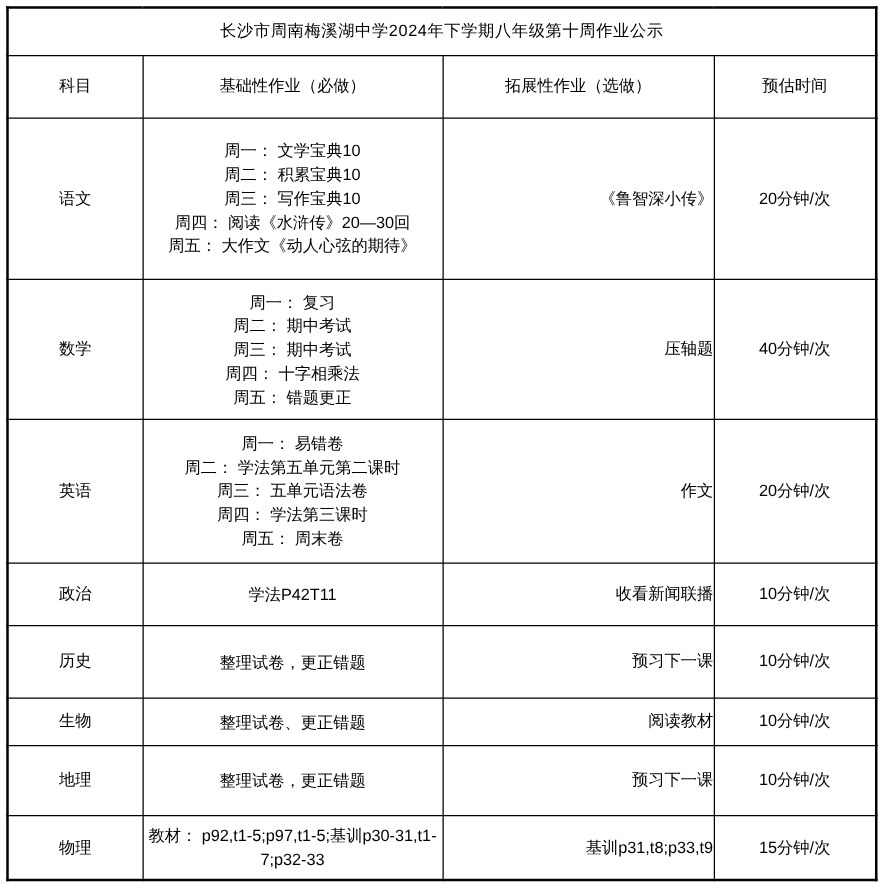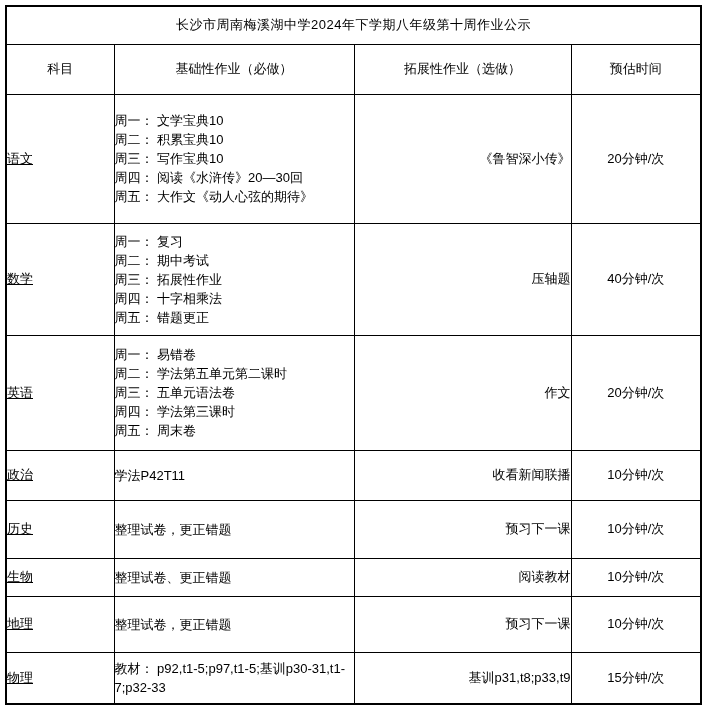--- a/index.html
+++ b/index.html
@@ -38,24 +38,24 @@
     font-size: 17px;
     font-weight: bold;
     letter-spacing: 0.5px;
   }
   .header-cell {
     text-align: center;
     font-size: 13.5px;
     font-weight: bold;
   }
   .subject-cell {
-    text-decoration: underline;
+    text-align: center;
   }
   .basic-cell {
-    text-align: left;
+    text-align: center;
     padding: 4px 5px 4px 7px;
     line-height: 19px;
     word-break: break-all;
   }
   .ext-cell {
     text-align: right;
     padding: 4px 5px 4px 7px;
     line-height: 18px;
     word-break: break-all;
   }
@@ -108,21 +108,21 @@
       </td>
       <td class="ext-cell">《鲁智深小传》</td>
       <td class="time-cell">20分钟/次</td>
     </tr>
 
     <tr class="r1">
       <td class="subject-cell">数学</td>
       <td class="basic-cell">
         <div>周一： 复习</div>
         <div>周二： 期中考试</div>
-        <div>周三： 拓展性作业</div>
+        <div>周三： 期中考试</div>
         <div>周四： 十字相乘法</div>
         <div>周五： 错题更正</div>
       </td>
       <td class="ext-cell">压轴题</td>
       <td class="time-cell">40分钟/次</td>
     </tr>
 
     <tr class="r2">
       <td class="subject-cell">英语</td>
       <td class="basic-cell">

